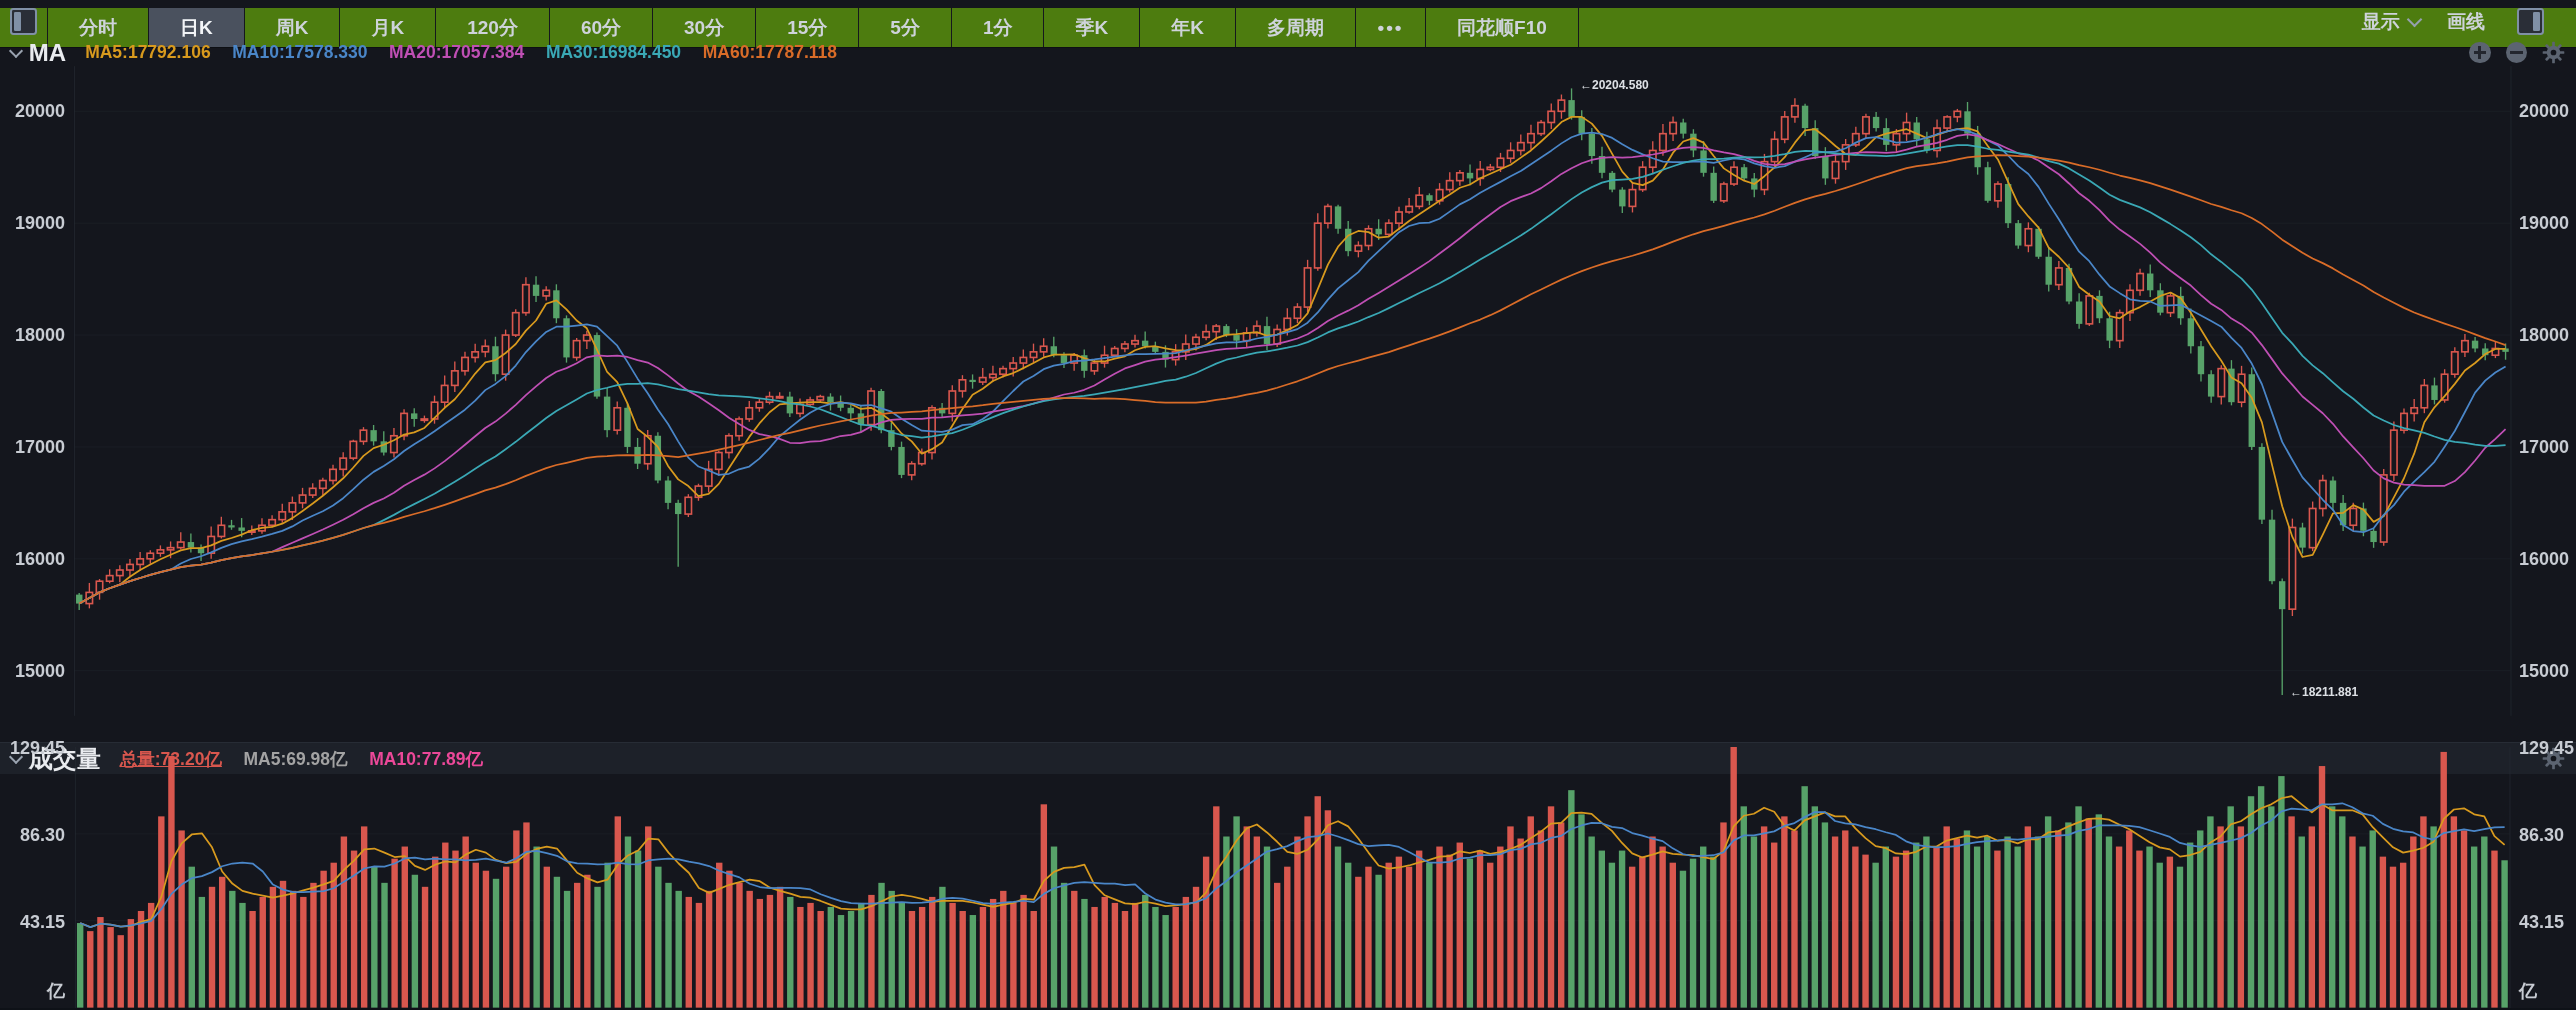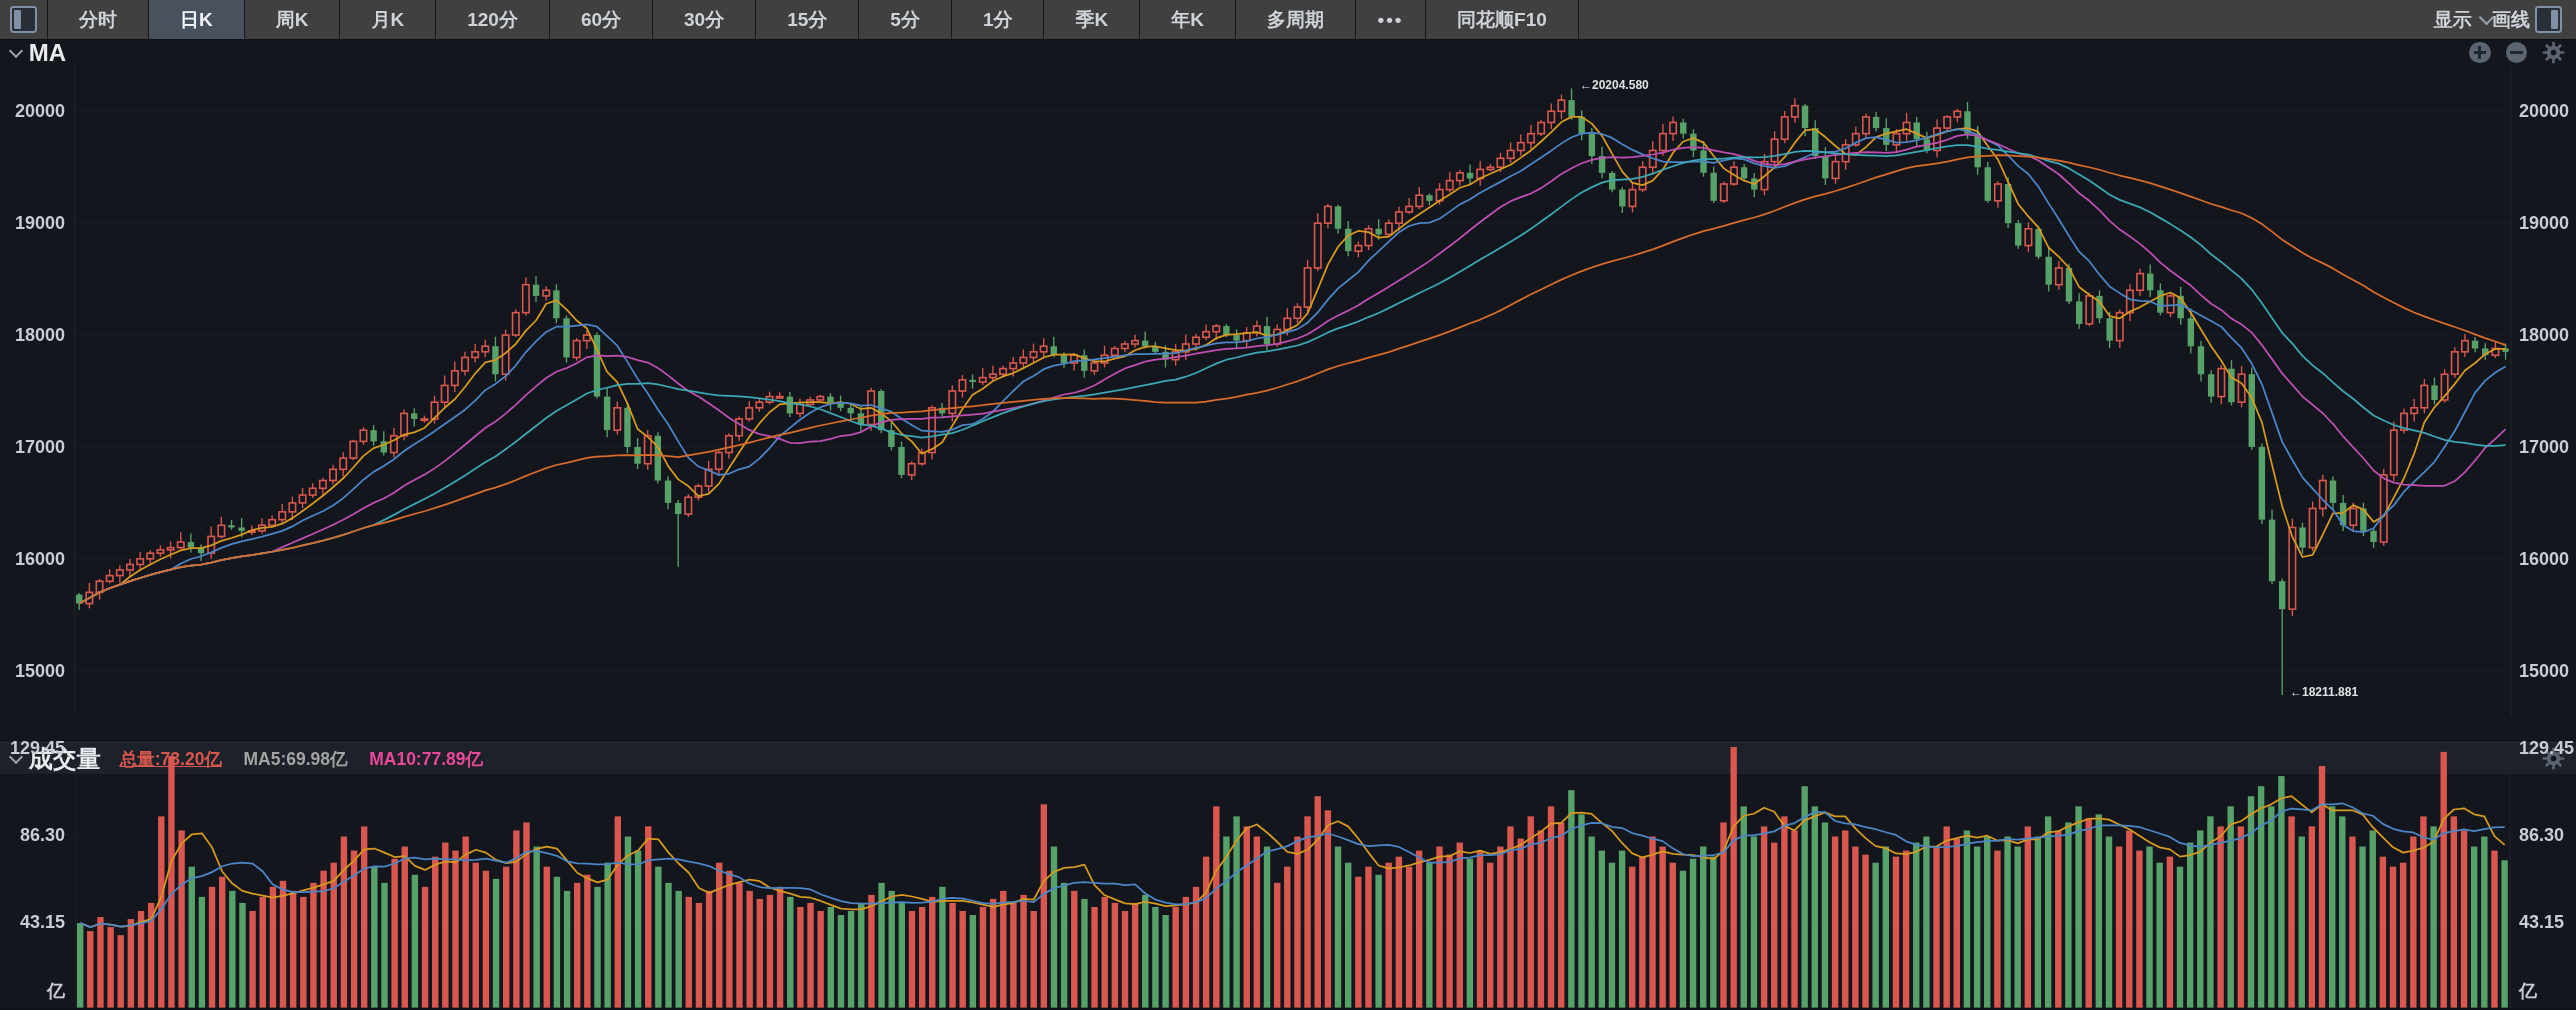--- a/index.html
+++ b/index.html
@@ -2,33 +2,33 @@
 <html style="font-size:10.8px"><head>
 <meta charset="utf-8">
 <style>
   html,body{margin:0;padding:0}
   body{
     width:2576px;height:1011px;position:relative;overflow:hidden;
     background:#14161d;color:#c8ccd3;
     font-family:"Liberation Sans", sans-serif;
   }
   
-  .toolbar{position:absolute;top:0;left:0;right:0;height:39px;background:#404040;
-    border-bottom:1.3px solid #0d0f14;display:flex;align-items:center}
+  .toolbar{position:absolute;top:8px;left:0;right:0;height:39px;background:#4d7c0f;
+    border-bottom:1.3px solid #0d0f14;display:flex;align-items:flex-start}
   .win-icon{width:47px;display:flex;align-items:center;justify-content:center}
   .panel-icon{width:23px;height:23px;border:2px solid #8090a6;border-radius:3.4px;position:relative;background:#2a2e37}
   .panel-icon .bar{position:absolute;top:2px;bottom:2px;width:6.7px;background:#8090a6;border-radius:1.3px}
   .panel-icon .bar-left{left:2px}.panel-icon .bar-right{right:2px}
   .tabs{display:flex;height:100%}
   .tab{display:flex;align-items:center;padding:0 31px;font-size:19px;font-weight:700;color:#ced3da;
     border-left:1.3px solid #15171d;cursor:pointer;white-space:nowrap}
   .tab:last-child{border-right:1.3px solid #15171d}
   .tab.active{background:#4a515e;color:#f2f4f7}
   .tab.more{padding:0 21.6px;letter-spacing:2px}
-  .toolbar-right{margin-left:auto;display:flex;align-items:center;padding-right:10px}
+  .toolbar-right{margin-left:auto;display:flex;align-items:center;gap:27px;padding-right:28px}
   .tool-label{font-size:19px;font-weight:700;color:#ced3da;display:flex;align-items:center;gap:9.4px;cursor:pointer}
   .chev{width:8.8px;height:8.8px;border-left:2px solid #95a0ae;border-bottom:2px solid #95a0ae;
     transform:rotate(-45deg);margin-top:-4.7px}
   
   .legend-row{position:absolute;left:0;right:0;display:flex;align-items:center}
   #main-legend{top:39px;height:27px}
   #vol-header{top:742px;height:31px;background:#1d2129;border-top:0.7px solid #272c35}
   .collapse-chev{width:8px;height:8px;border-left:2px solid #9aa3b0;border-bottom:2px solid #9aa3b0;
     transform:rotate(-45deg);margin:0 8px 3.4px 10.8px;flex:none;cursor:pointer}
   .ind-label{font-size:24px;color:#e9ebef;font-weight:700;margin-right:19px;white-space:nowrap}
@@ -84,20 +84,27 @@
       <div class="panel-icon">
         <div class="bar bar-right"></div>
       </div>
     </div>
   </div>
 </div>
 
 <div class="legend-row" id="main-legend">
   <span class="collapse-chev"></span>
   <span class="ind-label">MA</span>
+  <span id="ma-legend-items" style="display:flex">
+      <span class="legend-item" style="color: rgb(216, 154, 30);">MA5:17792.106</span>
+      <span class="legend-item" style="color: rgb(74, 134, 200);">MA10:17578.330</span>
+      <span class="legend-item" style="color: rgb(191, 79, 180);">MA20:17057.384</span>
+      <span class="legend-item" style="color: rgb(58, 168, 181);">MA30:16984.450</span>
+      <span class="legend-item" style="color: rgb(217, 108, 40);">MA60:17787.118</span>
+    </span>
   <span class="chart-icons">
     <span class="circle-btn">
         <span class="h"></span>
         <span class="v"></span>
       </span>
     <span class="circle-btn">
         <span class="h"></span>
       </span>
     <span class="gear" id="gear-main"><svg viewBox="-17 -17 34 34" width="23" height="23">
           <rect x="-2" y="-16" width="4" height="7" rx="1" fill="#5c6471" transform="rotate(0)"></rect>

